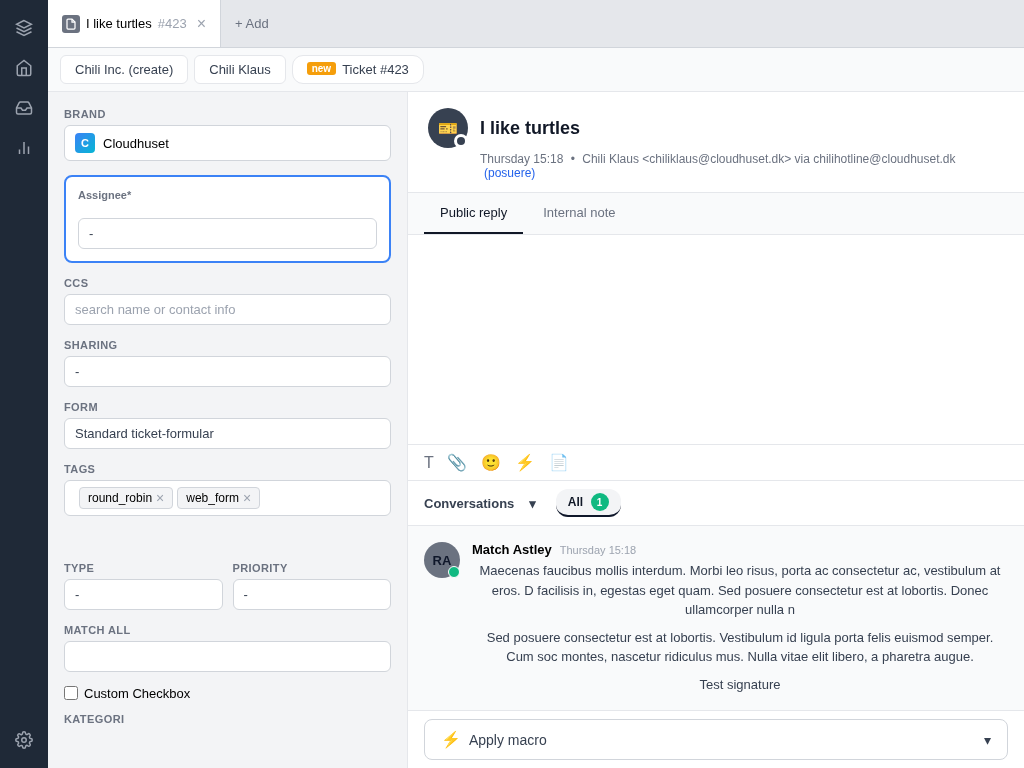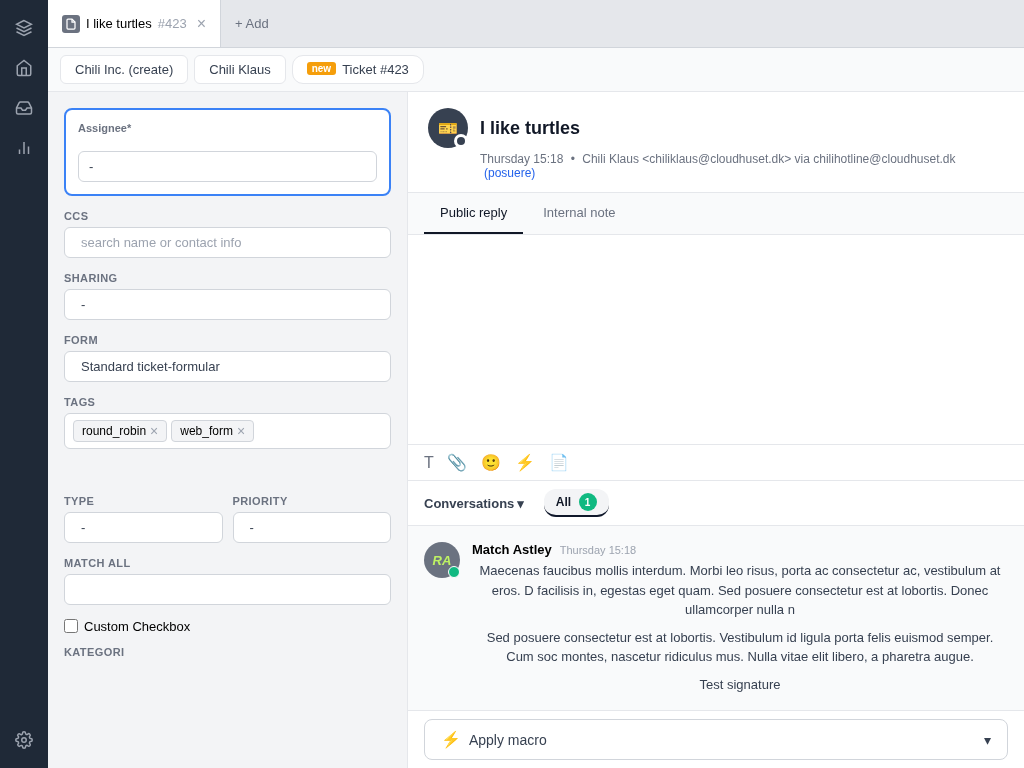--- a/index.html
+++ b/index.html
@@ -136,21 +136,21 @@
     .field-label {
       font-size: 11px;
       font-weight: 600;
       color: #6b7280;
       margin-bottom: 5px;
       text-transform: uppercase;
       letter-spacing: 0.4px;
     }
     .field-input {
       width: 100%;
-      padding: 7px 16px;
+      padding: 7px 10px;
       border: 1px solid #d1d5db;
       border-radius: 6px;
       background: #fff;
       font-size: 13px;
       color: #374151;
       outline: none;
     }
     .field-input::placeholder { color: #9ca3af; }
     .assignee-box {
       border: 2px solid #3b82f6;
@@ -189,21 +189,21 @@
       border-radius: 4px;
       display: flex; align-items: center; justify-content: center;
       color: #fff;
       font-weight: 800;
       font-size: 11px;
     }
     .tags-container {
       display: flex;
       flex-wrap: wrap;
       gap: 4px;
-      padding: 6px 8px;
+      padding: 6px 14px;
       border: 1px solid #d1d5db;
       border-radius: 6px;
       background: #fff;
       min-height: 34px;
     }
     .tag-badge {
       display: flex;
       align-items: center;
       gap: 4px;
       background: #f3f4f6;
@@ -340,21 +340,21 @@
       display: flex;
       align-items: center;
       padding: 8px 16px;
       border-bottom: 1px solid #e5e7eb;
       gap: 20px;
       background: #fff;
     }
     .conv-dropdown {
       display: flex;
       align-items: center;
-      gap: 3px;
+      gap: 15px;
       font-size: 13px;
       font-weight: 600;
       color: #374151;
       cursor: pointer;
     }
     .filter-tabs {
       display: flex;
       gap: 2px;
     }
     .filter-tab {
@@ -394,26 +394,25 @@
     .message-item {
       display: flex;
       gap: 12px;
       margin-bottom: 12px;
     }
     .message-avatar {
       width: 36px; height: 36px;
       border-radius: 50%;
       background: #6b7280;
       display: flex; align-items: center; justify-content: center;
-      color: #bef264;
+      color: #0f172a;
       font-size: 13px;
       font-weight: 700;
       flex-shrink: 0;
       position: relative;
-      font-style: italic;
     }
     .msg-avatar-badge {
       width: 12px; height: 12px;
       background: #10b981;
       border-radius: 50%;
       position: absolute;
       bottom: 0; right: 0;
       border: 1px solid #fff;
     }
     .message-body { flex: 1; }
@@ -518,20 +517,27 @@
     <div class="sub-tab new-badge">
       <span class="new-label">new</span>
       <span>Ticket #423</span>
     </div>
   </div>
 
   <div class="panels">
 
     <div class="left-panel">
 
+      <div class="field-group">
+        <div class="field-label">Brand</div>
+        <div class="brand-field">
+          <div class="brand-logo">C</div>
+          <span>Cloudhuset</span>
+        </div>
+      </div>
 
       <div class="assignee-box">
         <div class="assignee-label">Assignee*</div>
         <input class="assignee-input" type="text" value="-" style="">
       </div>
 
       <div class="field-group">
         <div class="field-label">CCs</div>
         <input class="field-input" type="text" placeholder="search name or contact info" style="">
       </div>

